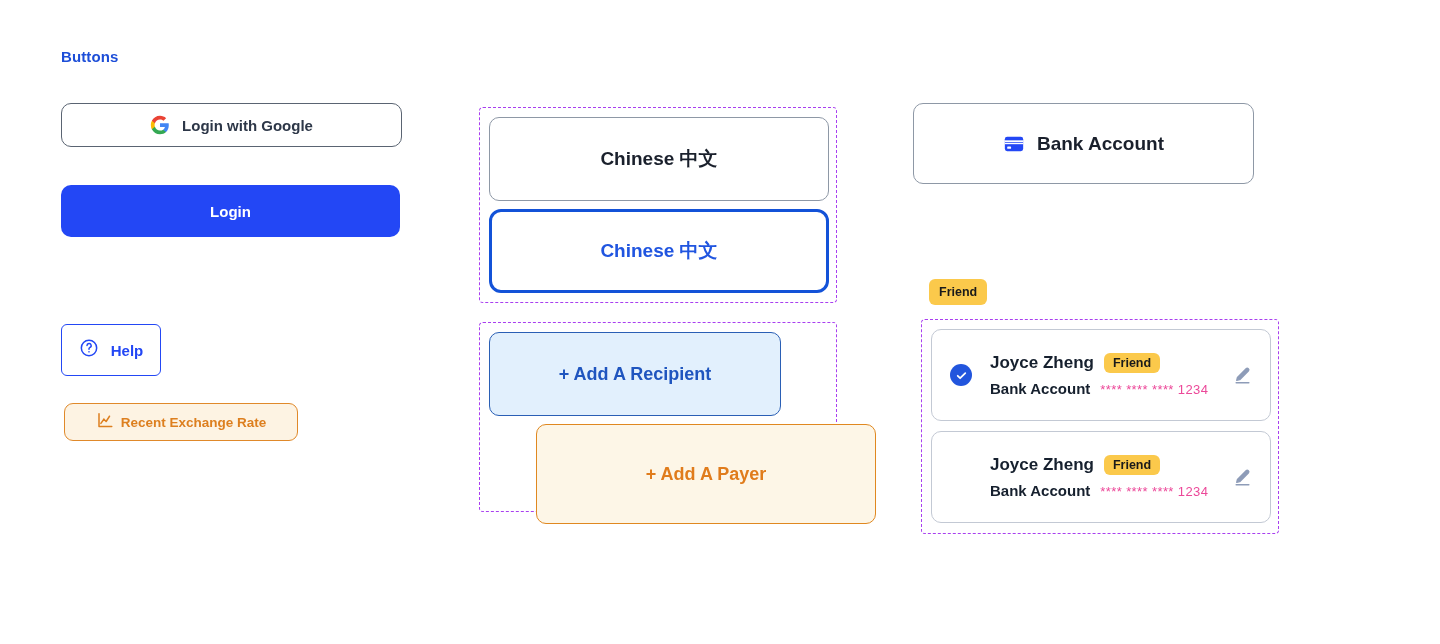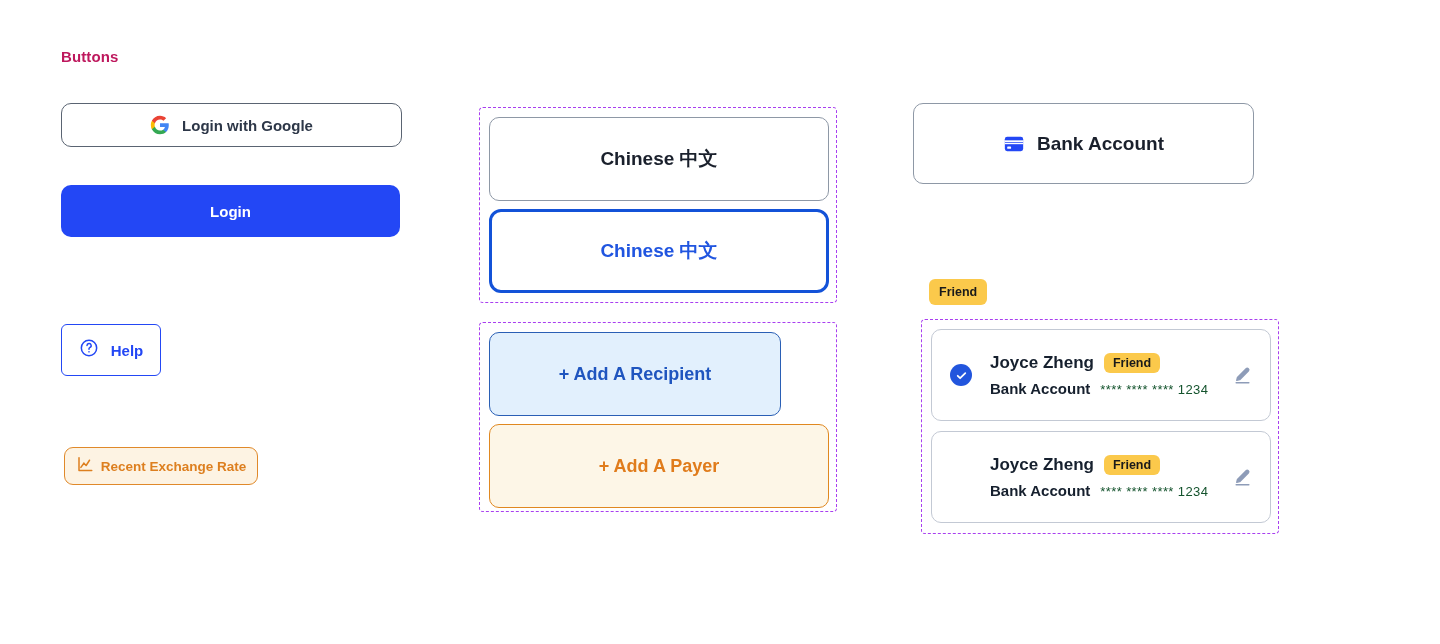--- a/index.html
+++ b/index.html
@@ -10,21 +10,21 @@
     font-family: "Liberation Sans", "DejaVu Sans", sans-serif;
     overflow: hidden;
   }
   .page { position: relative; width: 1440px; height: 644px; }
 
   .section-title {
     position: absolute;
     left: 61px; top: 48px;
     font-size: 15px;
     font-weight: bold;
-    color: #be185d;
+    color: #1d4ed8;
     letter-spacing: 0.1px;
   }
 
   
   .btn {
     display: flex;
     align-items: center;
     justify-content: center;
     border-radius: 10px;
     background: #ffffff;
@@ -72,26 +72,25 @@
   }
   .help-btn .label {
     font-size: 15px;
     font-weight: bold;
     color: #2347f5;
   }
 
   .rate-btn {
     position: absolute;
     left: 64px; top: 403px;
-    width: 194px; height: 38px;
+    width: 234px; height: 38px;
     background: #fdf3e3;
     border: 1px solid #e0892a;
     border-radius: 9px;
     gap: 7px;
-    margin-top: 44px;
   }
   .rate-btn .label {
     font-size: 13.5px;
     font-weight: bold;
     color: #dd7f1f;
   }
 
   
   .dashed-group {
     position: absolute;
@@ -123,27 +122,28 @@
     width: 292px; height: 84px;
     background: #e2f0fd;
     border: 1px solid #2a5fb5;
     border-radius: 10px;
     font-size: 18px;
     font-weight: bold;
     color: #1f55bf;
   }
   .add-payer-btn {
     margin-top: 8px;
-    width: 340px; height: 84px;
+    width: 340px; height: 100px;
     background: #fdf6e7;
     border: 1px solid #e08820;
     border-radius: 10px;
     font-size: 18px;
     font-weight: bold;
     color: #e07c1c;
+    margin-left: 47px;
   }
 
   
   .bank-btn {
     position: absolute;
     left: 913px; top: 103px;
     width: 341px; height: 81px;
     border: 1px solid #8e98a6;
     border-radius: 10px;
     gap: 12px;
@@ -231,21 +231,21 @@
     gap: 10px;
     margin-top: 7px;
   }
   .acct-label {
     font-size: 15px;
     font-weight: bold;
     color: #16202e;
   }
   .acct-mask {
     font-size: 13px;
-    color: #14532d;
+    color: #ec4899;
     letter-spacing: 0.4px;
   }
   .pencil-slot {
     width: 56px;
     display: flex;
     align-items: center;
     justify-content: center;
     flex: none;
   }
   .pencil-slot svg { width: 19px; height: 19px; display: block; }

